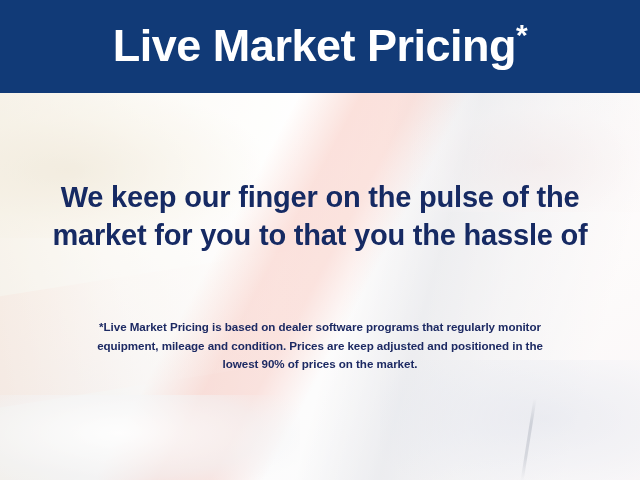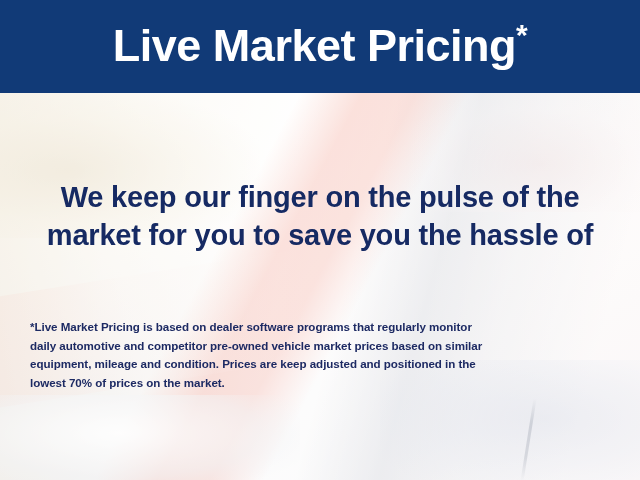--- a/index.html
+++ b/index.html
@@ -159,21 +159,21 @@
   }
   #headline .hl-line { display: block; white-space: nowrap; }
 
   
   #disclaimer {
     position: absolute;
     z-index: 2;
     left: 30px;
     top: 318px;
     width: 580px;
-    text-align: left;
+    text-align: center;
     color: #1d2a63;
     font-size: 11.6px;
     font-weight: bold;
     line-height: 18.5px;
     letter-spacing: -0.05px;
   }
   #disclaimer .dc-line { display: block; white-space: nowrap; }
 </style>
 </head>
 <body>
@@ -188,23 +188,22 @@
   <div class="bg-blob b4"></div>
   <div class="bg-blob b6"></div>
   <div class="bg-haze"></div>
 
   <div id="header-band">
     <h1 id="header-title"><span>Live Market Pricing</span><span class="asterisk">*</span></h1>
   </div>
 
   <div id="headline">
     <span class="hl-line">We keep our finger on the pulse of the</span>
-    <span class="hl-line">market for you to save you the hassle of</span>
+    <span class="hl-line">market for you to that you the hassle of</span>
   </div>
 
   <div id="disclaimer">
     <span class="dc-line">*Live Market Pricing is based on dealer software programs that regularly monitor</span>
-    <span class="dc-line">daily automotive and competitor pre-owned vehicle market prices based on similar</span>
     <span class="dc-line">equipment, mileage and condition. Prices are keep adjusted and positioned in the</span>
-    <span class="dc-line">lowest 70% of prices on the market.</span>
+    <span class="dc-line">lowest 90% of prices on the market.</span>
   </div>
 
 </div>
 
 </body></html>

